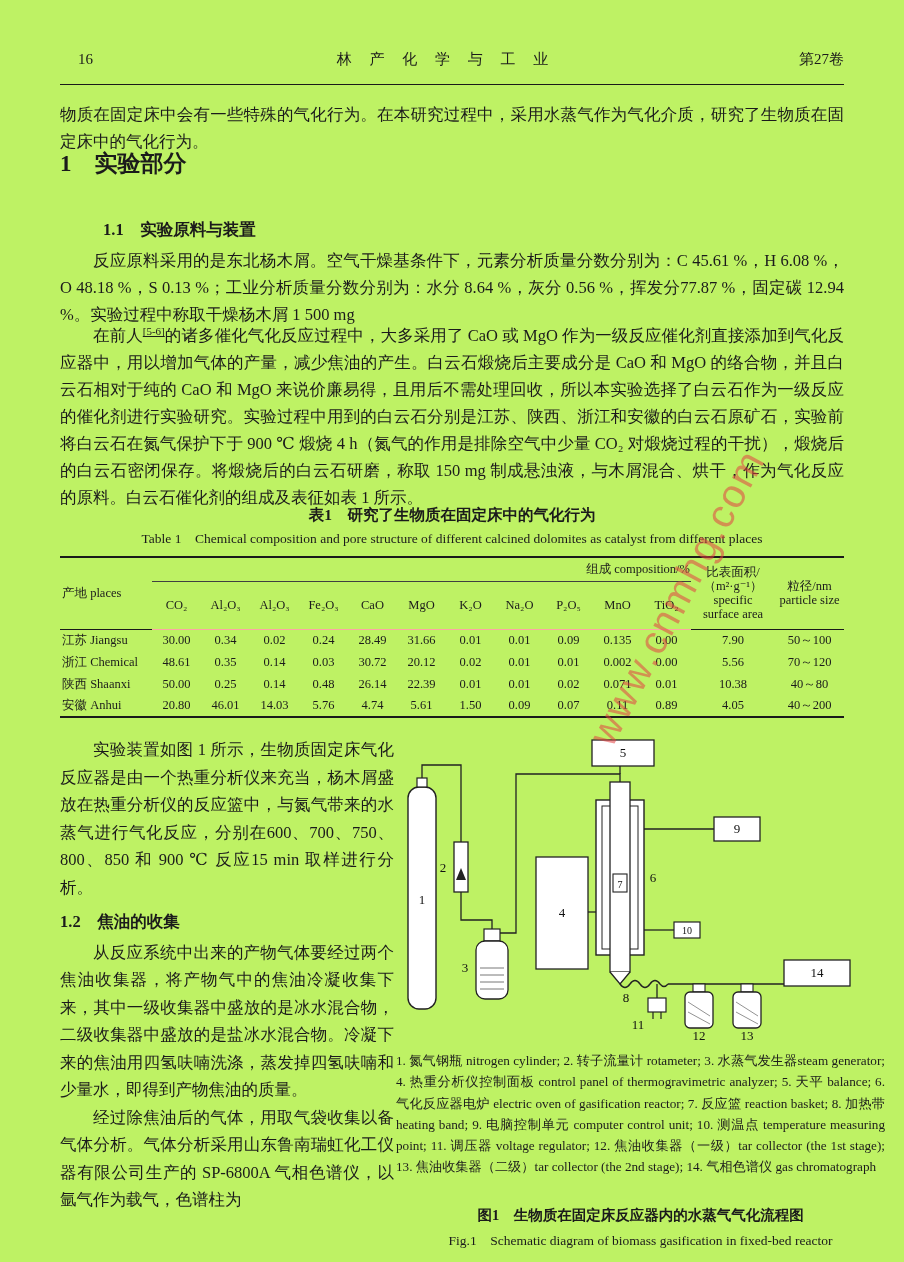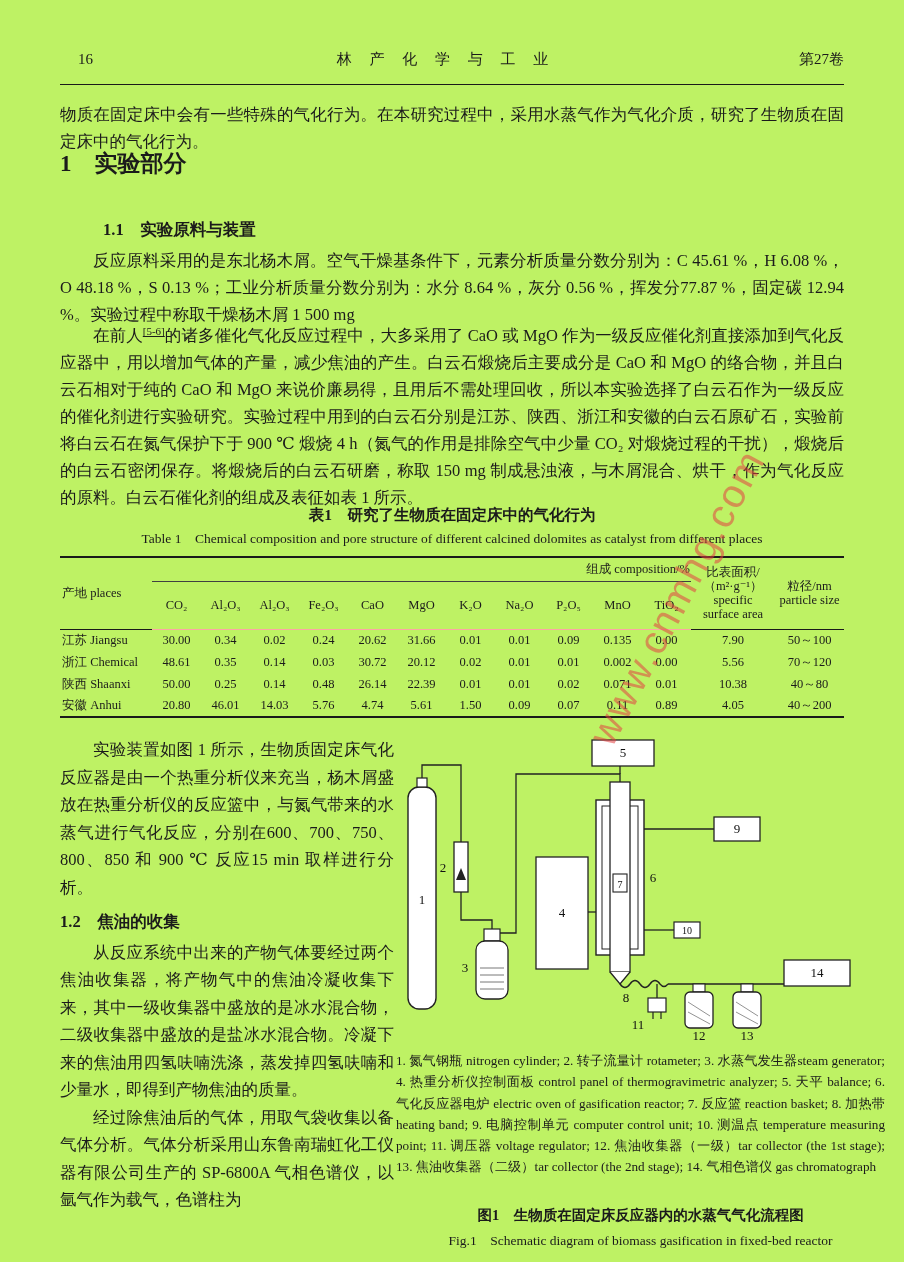--- a/index.html
+++ b/index.html
@@ -109,21 +109,21 @@
         <th>TiO₂</th>
       </tr>
     </thead>
     <tbody>
       <tr>
         <td class="place">江苏 Jiangsu</td>
         <td>30.00</td>
         <td>0.34</td>
         <td>0.02</td>
         <td>0.24</td>
-        <td>20.62</td>
+        <td>28.49</td>
         <td>31.66</td>
         <td>0.01</td>
         <td>0.01</td>
         <td>0.09</td>
         <td>0.135</td>
         <td>0.00</td>
         <td>7.90</td>
         <td>50～100</td>
       </tr>
       <tr>

